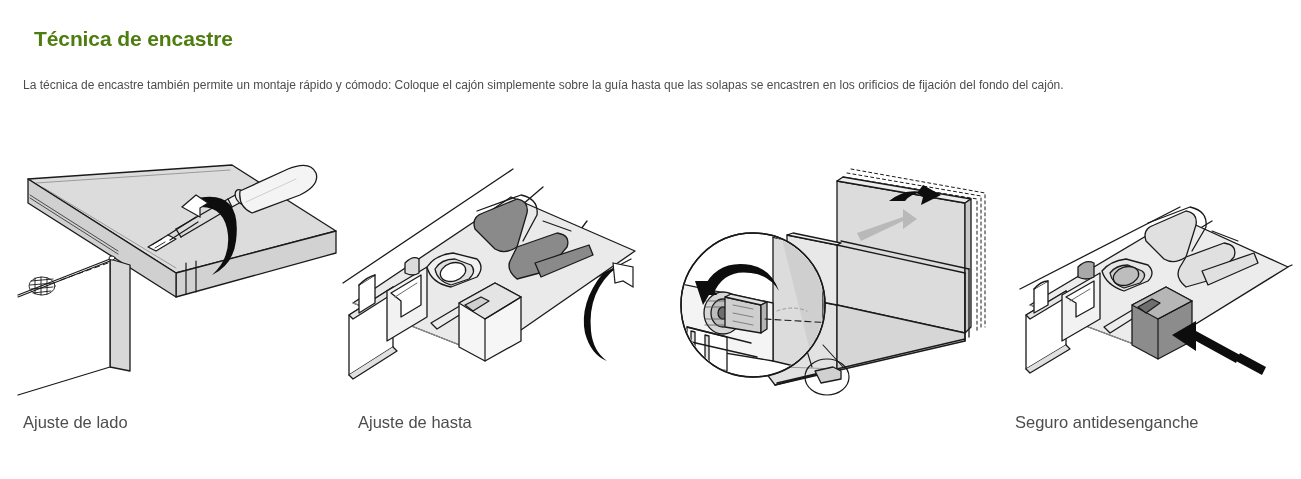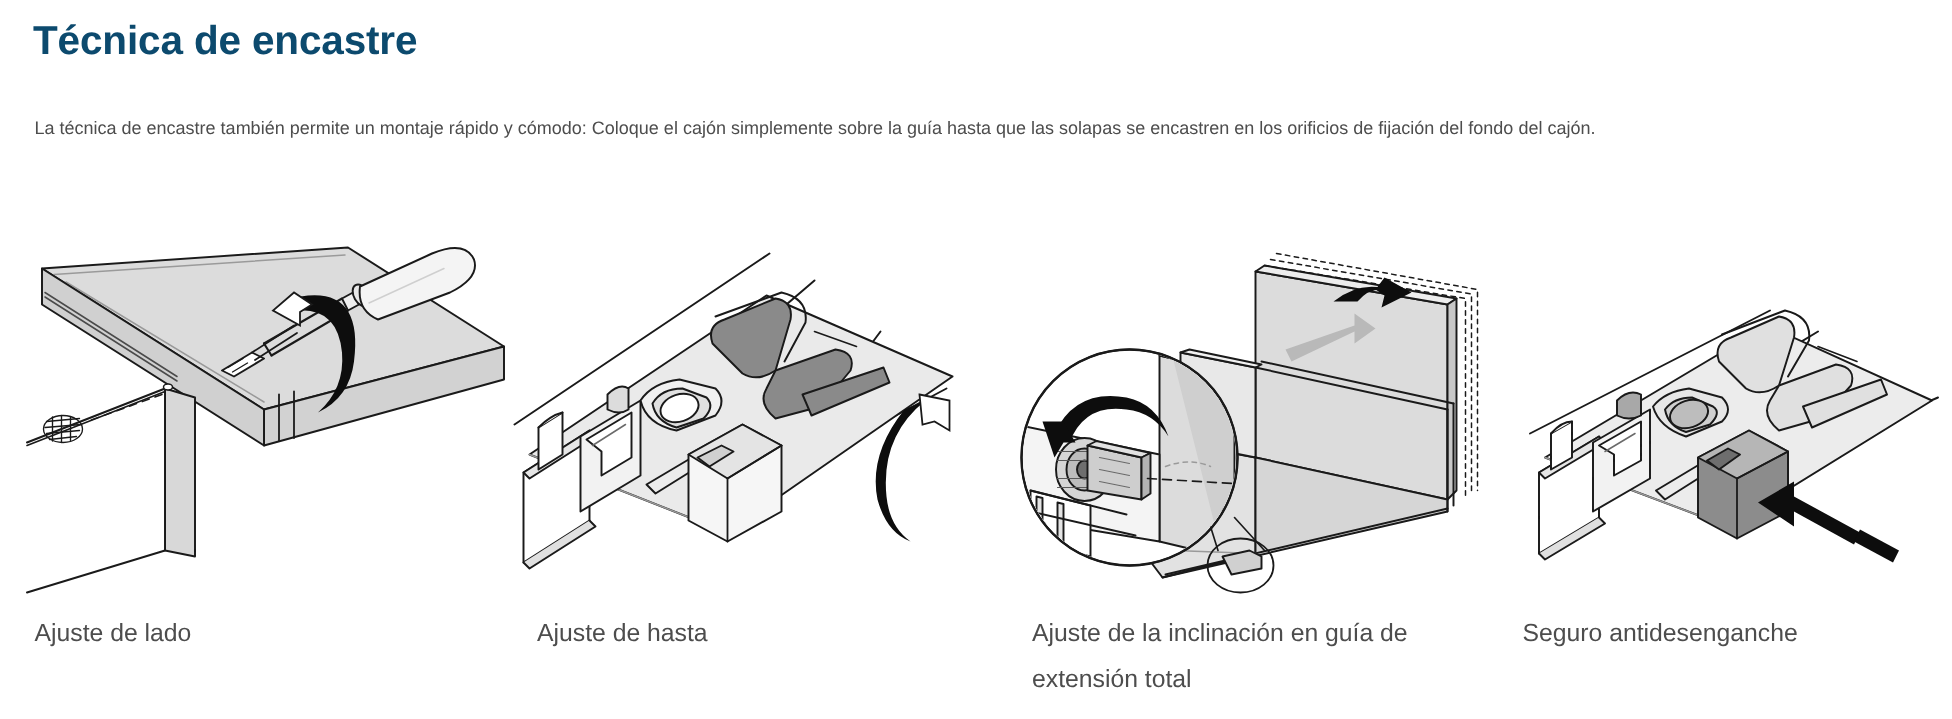--- a/index.html
+++ b/index.html
@@ -20,25 +20,25 @@
     width: 1301px;
     height: 479px;
     background: #ffffff;
   }
 
   
   .page-title {
     position: absolute;
     left: 22px;
     top: 10px;
-    margin: 0;
-    font-size: 27px;
+    margin: 12px;
+    font-size: 21px;
     line-height: 34px;
     font-weight: bold;
-    color: #0c4a6e;
+    color: #4d7c0f;
     letter-spacing: -0.1px;
   }
 
   
   .intro {
     position: absolute;
     left: 23px;
     top: 70px;
     width: 1110px;
     margin: 0;
@@ -283,21 +283,20 @@
         </g>
 
         <g>
           <path d="M196 86 L238 66 L238 74 L252 64 L238 54 L238 62 L192 78 Z" fill="#b9b9b9"></path>
         </g>
         <g>
           <path d="M224 46 Q244 30 266 40 Q250 34 240 46 Z" fill="#0d0d0d"></path>
           <path d="M258 30 L276 40 L256 50 L258 42 L252 38 Z" fill="#0d0d0d"></path>
         </g>
       </svg>
-      <p class="caption">Ajuste de la inclinación en guía de extensión total</p>
     </div>
 
     <div class="figure fig-4">
       <svg class="art" width="301" height="245" viewBox="0 0 301 245">
         <g fill="none" stroke="#1a1a1a" stroke-width="1.3" stroke-linejoin="round" stroke-linecap="round">
 
           <path d="M20 134 L180 52"></path>
           <path d="M80 146 L212 66"></path>
           <path d="M178 156 L246 94"></path>
           <path d="M232 136 L292 110"></path>

